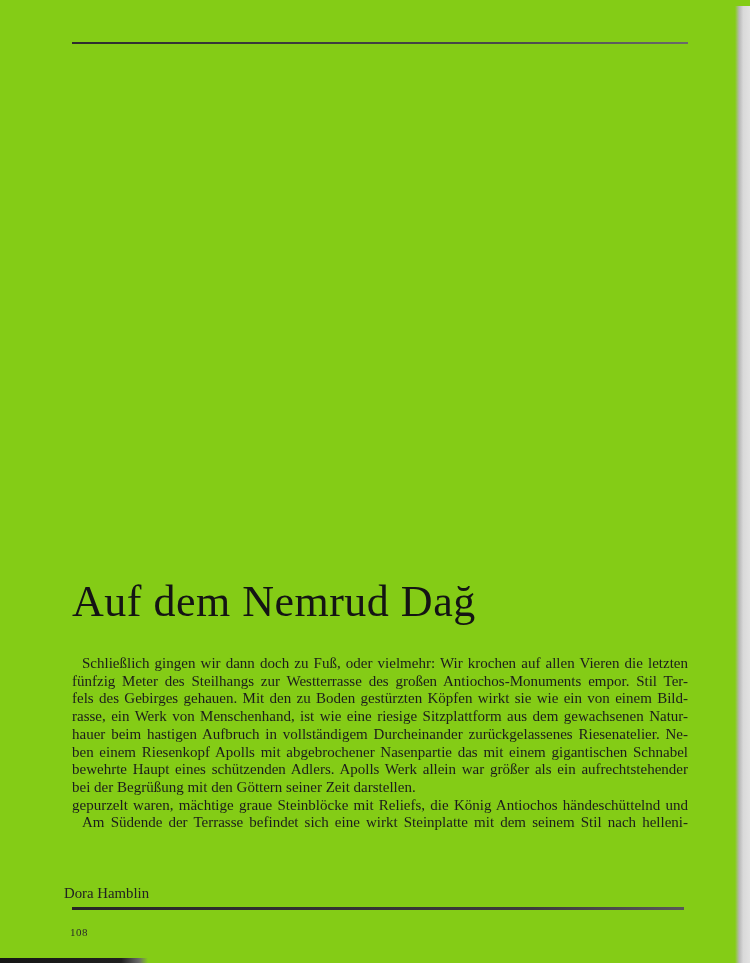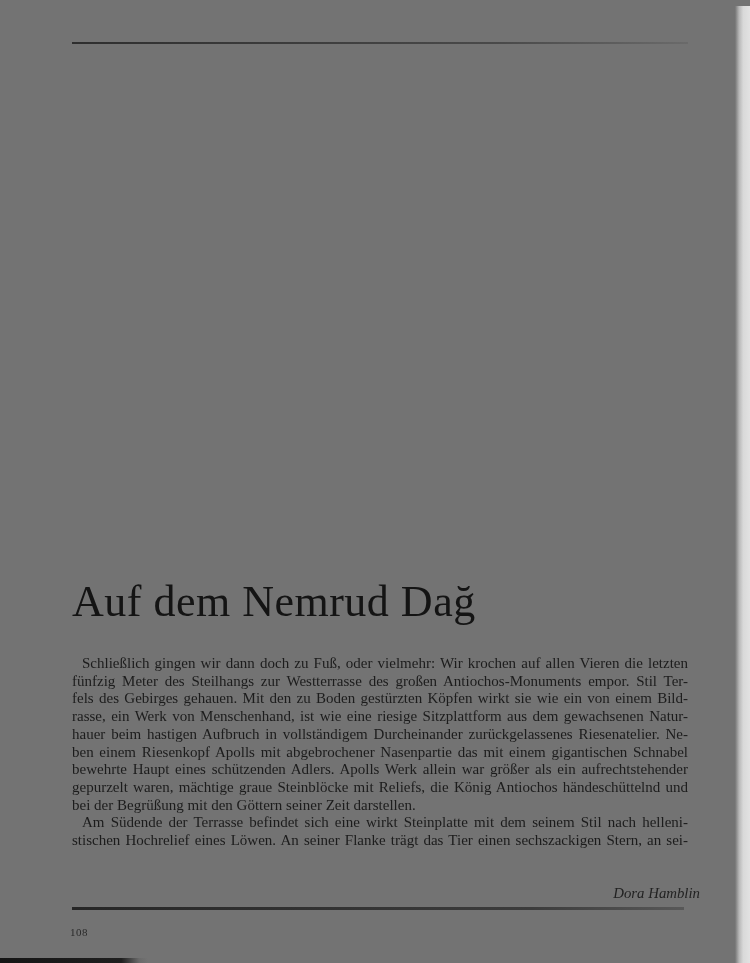--- a/index.html
+++ b/index.html
@@ -1,20 +1,20 @@
 <!DOCTYPE html>
 <html><head>
 <meta charset="utf-8">
 <style>
   html, body { margin: 0; padding: 0; background: #ffffff; }
   .page {
     position: relative;
     width: 750px;
     height: 963px;
-    background: #737373;
+    background: #84cc16;
     overflow: hidden;
     font-family: "Liberation Serif", serif;
     color: #1a1a1a;
   }
   .rule-top {
     position: absolute;
     left: 72px; top: 42px;
     width: 616px; height: 2px;
     background: linear-gradient(to right, #2e2e2e, #4a4a4a 70%, #6a6a6a);
   }
@@ -49,24 +49,23 @@
     text-align-last: justify;
     white-space: normal;
   }
   .line.end {
     text-align: left;
     text-align-last: left;
   }
   .line.indent { text-indent: 10px; }
   .attribution {
     position: absolute;
-    left: 84px; top: 885px;
+    left: 64px; top: 885px;
     width: 616px;
-    text-align: right;
-    font-style: italic;
+    text-align: left;
     font-size: 14.8px;
     color: #222222;
   }
   .page-number {
     position: absolute;
     left: 70px; top: 926px;
     font-size: 11px;
     color: #2a2a2a;
     letter-spacing: 0.5px;
   }
@@ -94,26 +93,25 @@
 
   <div class="body-text">
     <div>
       <div class="line indent">Schließlich gingen wir dann doch zu Fuß, oder vielmehr: Wir krochen auf allen Vieren die letzten</div>
       <div class="line">fünfzig Meter des Steilhangs zur Westterrasse des großen Antiochos-Monuments empor. Stil Ter-</div>
       <div class="line">fels des Gebirges gehauen. Mit den zu Boden gestürzten Köpfen wirkt sie wie ein von einem Bild-</div>
       <div class="line">rasse, ein Werk von Menschenhand, ist wie eine riesige Sitzplattform aus dem gewachsenen Natur-</div>
       <div class="line">hauer beim hastigen Aufbruch in vollständigem Durcheinander zurückgelassenes Riesenatelier. Ne-</div>
       <div class="line">ben einem Riesenkopf Apolls mit abgebrochener Nasenpartie das mit einem gigantischen Schnabel</div>
       <div class="line">bewehrte Haupt eines schützenden Adlers. Apolls Werk allein war größer als ein aufrechtstehender</div>
+      <div class="line end">bei der Begrüßung mit den Göttern seiner Zeit darstellen.</div>
       <div class="line">gepurzelt waren, mächtige graue Steinblöcke mit Reliefs, die König Antiochos händeschüttelnd und</div>
-      <div class="line end">bei der Begrüßung mit den Göttern seiner Zeit darstellen.</div>
     </div>
     <div>
       <div class="line indent">Am Südende der Terrasse befindet sich eine wirkt Steinplatte mit dem seinem Stil nach helleni-</div>
-      <div class="line">stischen Hochrelief eines Löwen. An seiner Flanke trägt das Tier einen sechszackigen Stern, an sei-</div>
     </div>
   </div>
 
   <div class="attribution">Dora Hamblin</div>
 
   <div class="rule-bottom"></div>
 
   <div class="page-number">108</div>
 
   <div class="edge-shadow-right"></div>

